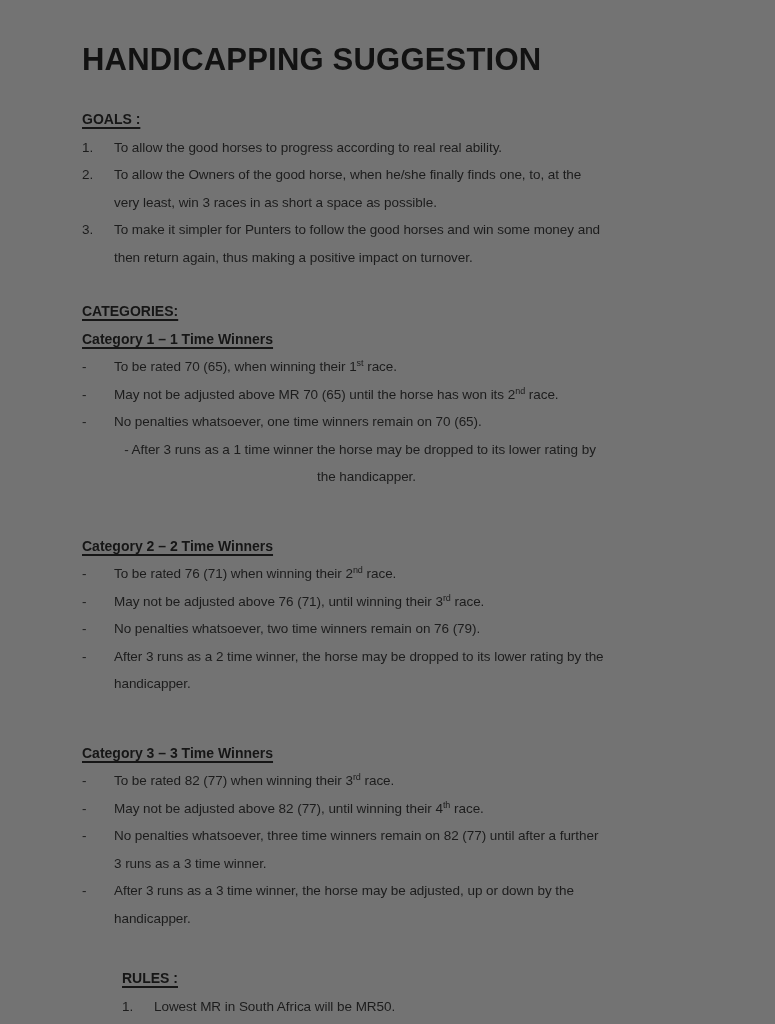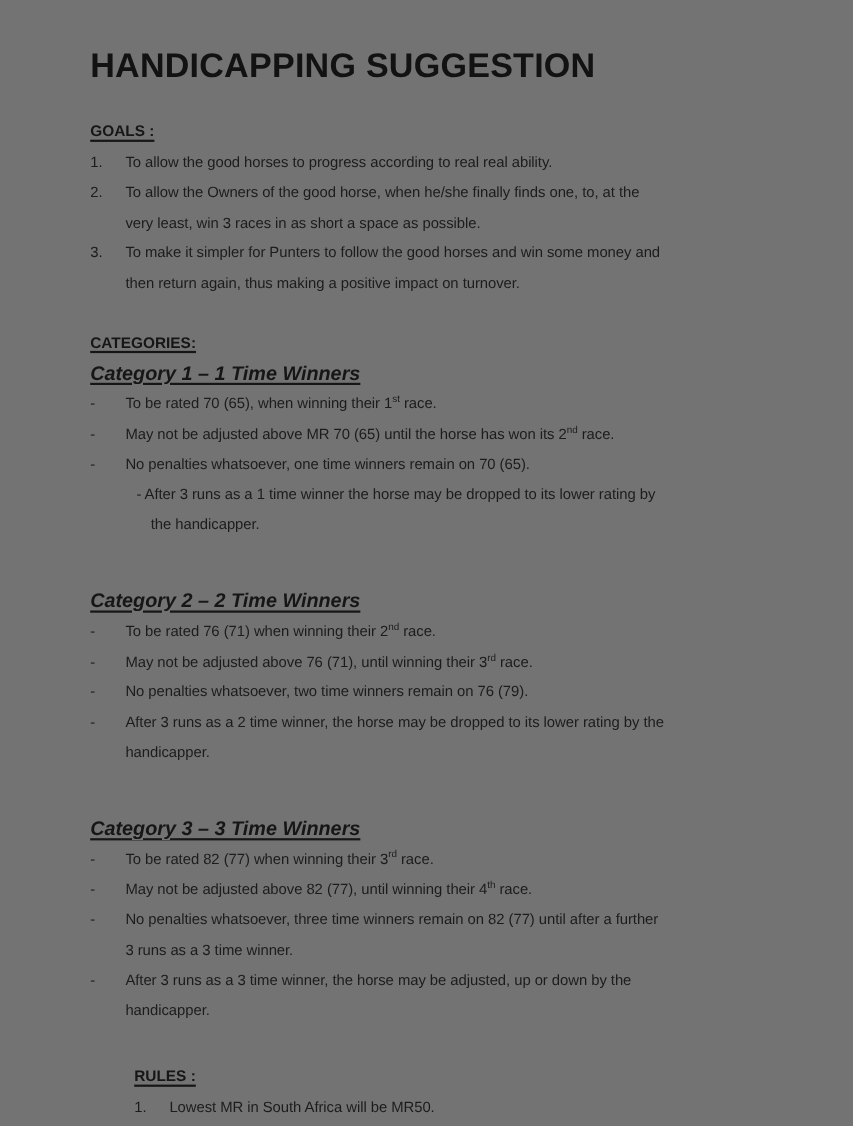--- a/index.html
+++ b/index.html
@@ -43,28 +43,27 @@
     text-decoration: underline;
     text-decoration-thickness: 1.5px;
     text-underline-offset: 3px;
     color: #161616;
     white-space: nowrap;
   }
   .sec-content { flex: 1; }
   .group + .group { margin-top: 42px; }
   .group-heading {
     font-weight: 700;
-    font-size: 18px;
+    font-size: 14px;
     line-height: 27.5px;
     text-decoration: underline;
     text-decoration-thickness: 1.5px;
     text-underline-offset: 3px;
     color: #161616;
     white-space: nowrap;
-    font-style: italic;
   }
   .item { display: flex; align-items: flex-start; }
   .marker {
     width: 32px;
     flex-shrink: 0;
     font-size: 13.5px;
     line-height: 27.5px;
   }
   .txt {
     width: 492px;
@@ -72,20 +71,21 @@
     line-height: 27.5px;
     letter-spacing: -0.05px;
   }
   .txt sup {
     font-size: 9px;
     line-height: 0;
     vertical-align: super;
   }
   .subnote {
     margin-left: 37px; 
+    text-align: center;
   }
   .subnote .txt {
     width: 472px;
     margin-left: 5px;
     padding-left: 13px;
     text-indent: -13px;
   }
 </style>
 </head>
 <body>

